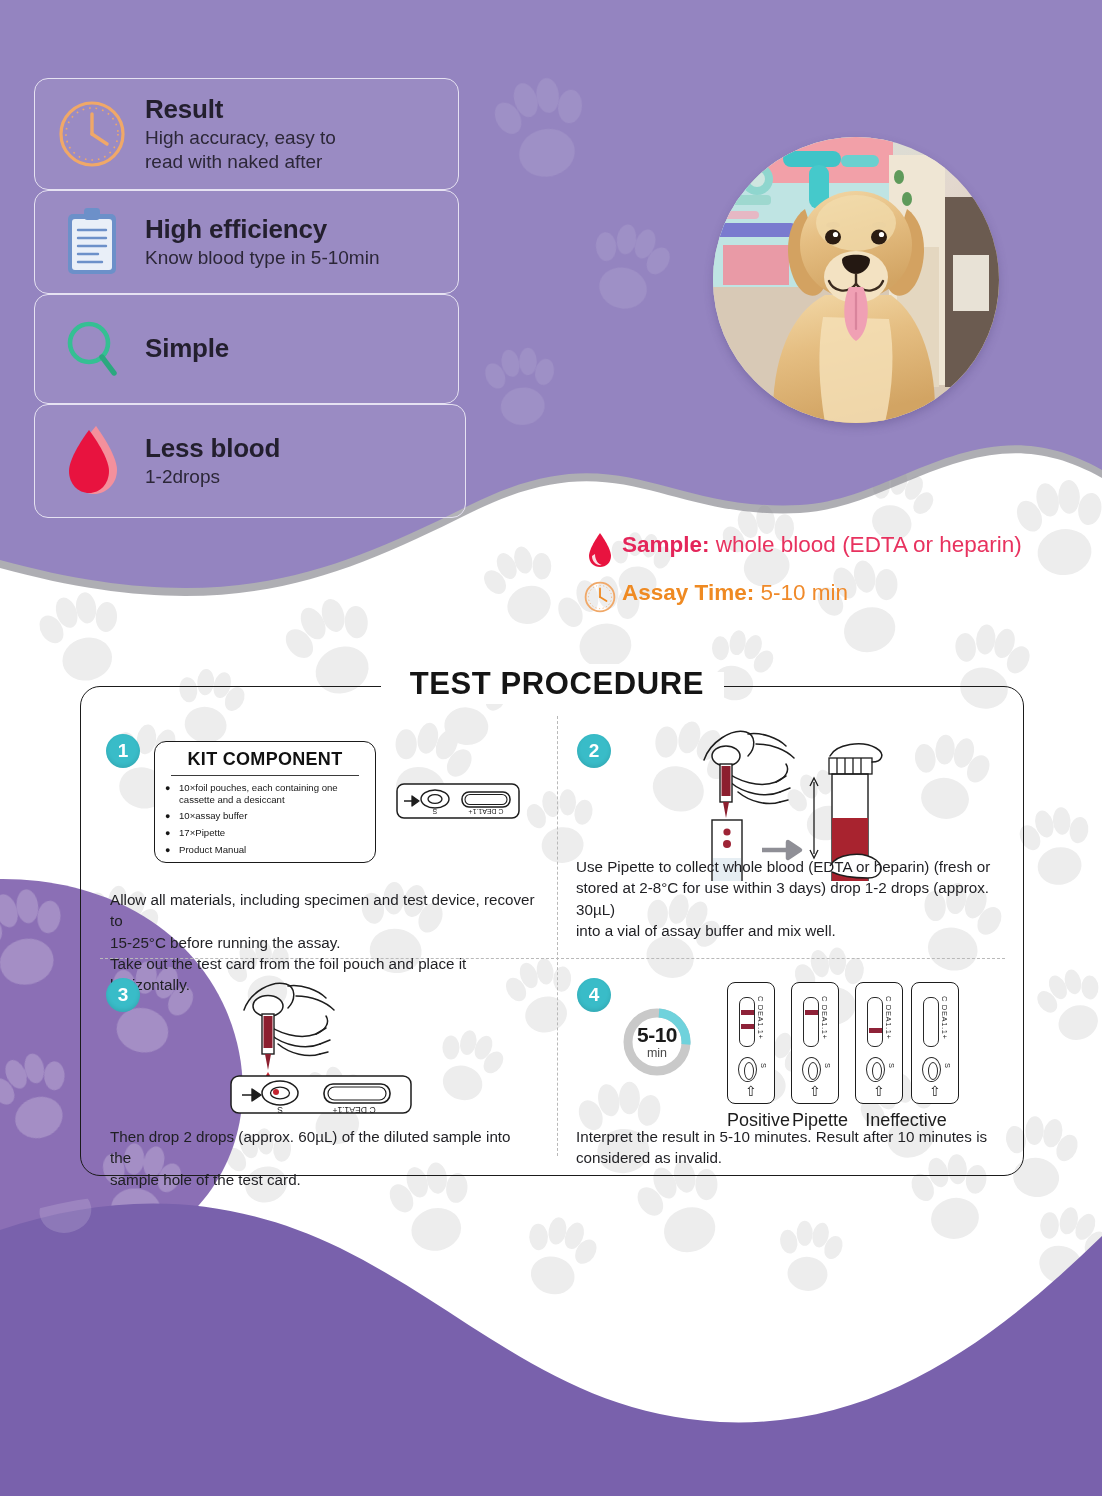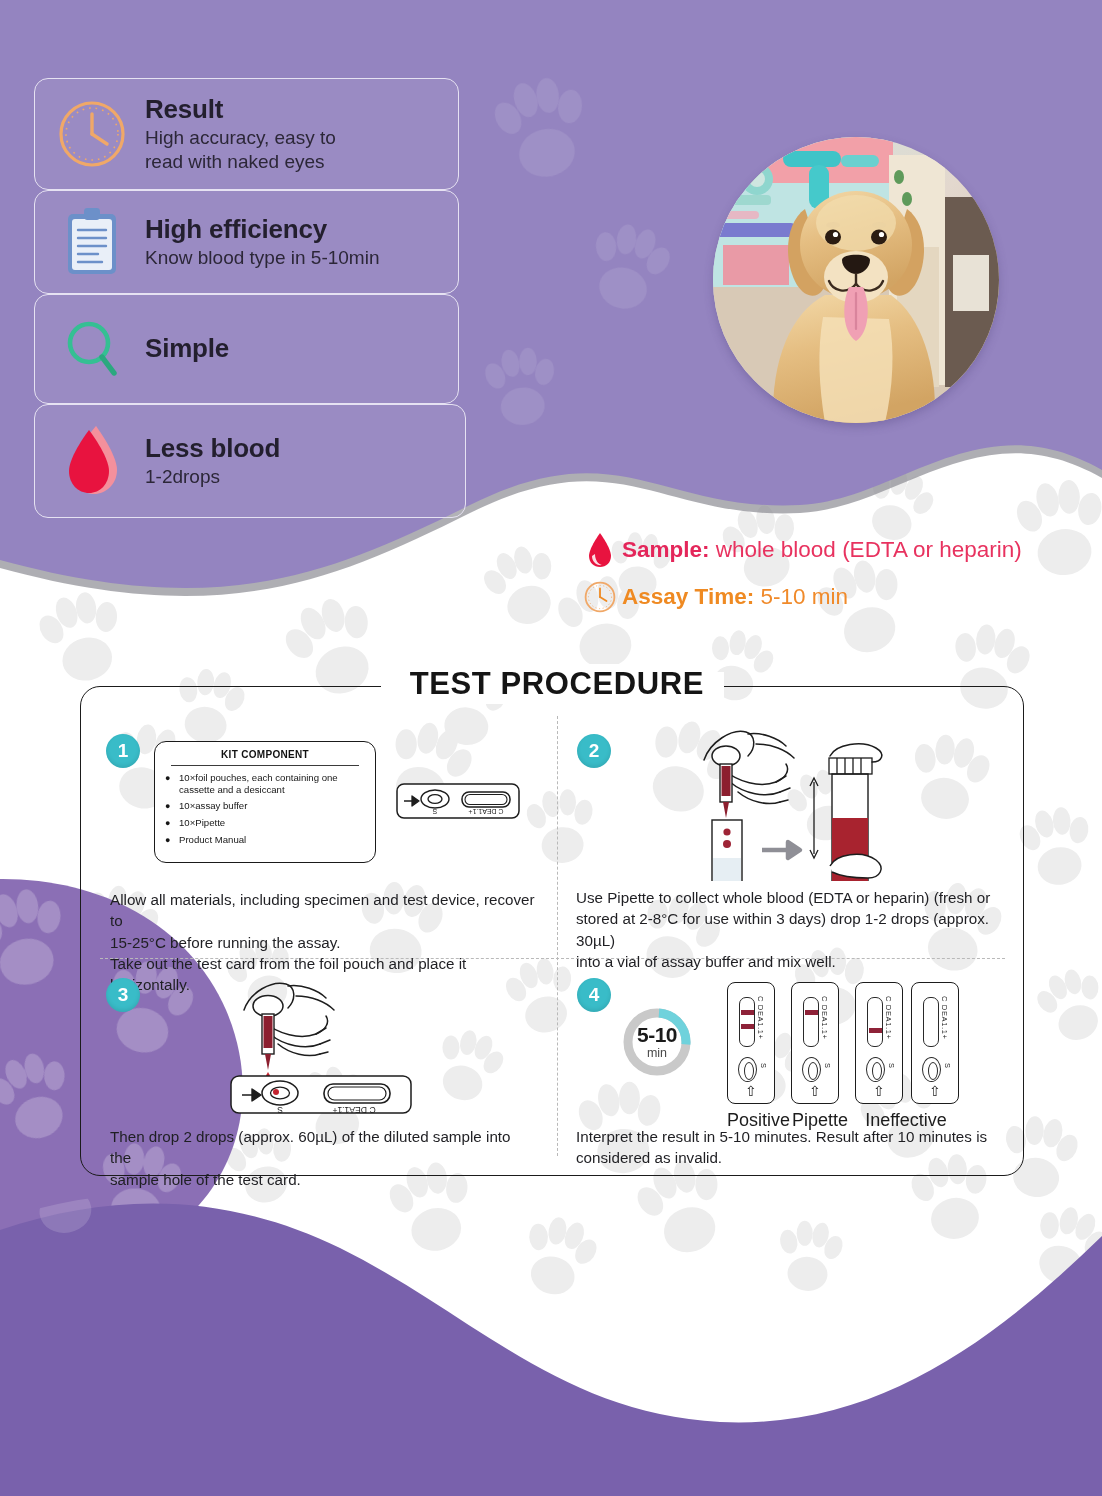--- a/index.html
+++ b/index.html
@@ -65,21 +65,21 @@
     box-shadow: 0 4px 10px rgba(70,55,110,0.28);
   }
   .dog-photo { position: absolute; inset: 0; }
 
   
   .spec-list {
     position: absolute;
     left: 578px; top: 532px;
     z-index: 6;
   }
-  .spec-row { display: flex; align-items: center; margin-bottom: 12px; }
+  .spec-row { display: flex; margin-bottom: 12px; }
   .spec-ico { width: 44px; min-width: 44px; display: flex; justify-content: center; }
   .spec-txt { font-size: 22.5px; }
   .spec-txt.sample { color: #e8325f; }
   .spec-txt.sample b { color: #e4265a; font-weight: bold; }
   .spec-txt.assay { color: #f08a2a; }
   .spec-txt.assay b { color: #ef8a22; font-weight: bold; }
 
   
   .proc-panel {
     position: absolute;
@@ -144,21 +144,21 @@
     position: absolute;
     left: 154px; top: 741px;
     width: 222px; height: 122px;
     border: 1.6px solid #1a1a1a;
     border-radius: 12px;
     background: #ffffff;
     padding: 7px 10px 6px 10px;
   }
   .kit-title {
     text-align: center;
-    font-size: 10px;
+    font-size: 18px;
     font-weight: bold;
     letter-spacing: 0.3px;
     color: #111;
     padding-bottom: 5px;
   }
   .kit-rule { border-bottom: 1.1px solid #3b3b3b; margin: 0 6px 6px 6px; }
   .kit-item {
     display: flex;
     font-size: 9.6px;
     color: #161616;
@@ -366,21 +366,21 @@
         <svg width="74" height="74" viewBox="0 0 74 74">
           <circle cx="37" cy="37" r="31" fill="none" stroke="#F0A868" stroke-width="3.2"></circle>
           <circle cx="37" cy="37" r="26" fill="none" stroke="#F0A868" stroke-width="1.6" stroke-dasharray="1.6 5"></circle>
           <line x1="37" y1="37" x2="37" y2="17" stroke="#F0A868" stroke-width="3.4" stroke-linecap="round"></line>
           <line x1="37" y1="37" x2="52" y2="47" stroke="#F0A868" stroke-width="3.4" stroke-linecap="round"></line>
         </svg>
       </div>
       <div class="f-text">
         <div class="f-title">Result</div>
         <div class="f-sub" style="white-space:pre-line">High accuracy, easy to
-read with naked eyes</div>
+read with naked after</div>
       </div>
     </div>
 
     <div class="feature-card c2">
       <div class="f-icon">
         <svg width="60" height="72" viewBox="0 0 60 72">
           <rect x="6" y="8" width="48" height="60" rx="5" fill="#6C90C9"></rect>
           <rect x="10" y="13" width="40" height="51" rx="3" fill="#E9EFF8"></rect>
           <rect x="22" y="2" width="16" height="12" rx="3.4" fill="#6C90C9"></rect>
           <g stroke="#6C90C9" stroke-width="2.4" stroke-linecap="round">
@@ -541,21 +541,21 @@
       <div class="kit-item">
         <span class="kit-bullet">●</span>
         <span>10×foil pouches, each containing one cassette and a desiccant</span>
       </div>
       <div class="kit-item">
         <span class="kit-bullet">●</span>
         <span>10×assay buffer</span>
       </div>
       <div class="kit-item">
         <span class="kit-bullet">●</span>
-        <span>10×Pipette</span>
+        <span>17×Pipette</span>
       </div>
       <div class="kit-item">
         <span class="kit-bullet">●</span>
         <span>Product Manual</span>
       </div>
     </div>
 
     <svg class="dev-svg" style="left:396px;top:783px;" width="124" height="36" viewBox="0 0 124 36">
       <rect x="1" y="1" width="122" height="34" rx="7" fill="#fff" stroke="#1d1d1d" stroke-width="1.5"></rect>
       <path d="M8 18 L16 18 M16 13 L16 23 L23 18 Z" fill="#1d1d1d" stroke="#1d1d1d" stroke-width="1.3" stroke-linejoin="round"></path>
@@ -612,21 +612,21 @@
       <path d="M140 30 C146 18 172 14 186 22 C196 28 192 36 182 36" fill="none" stroke="#1d1d1d" stroke-width="1.5" stroke-linecap="round"></path>
       <path d="M140 140 C146 128 172 124 186 134 C196 142 190 152 178 152 C164 152 150 150 142 146" fill="#fff" stroke="#1d1d1d" stroke-width="1.5"></path>
 
       <g stroke="#1d1d1d" stroke-width="1.3">
         <line x1="124" y1="56" x2="124" y2="128"></line>
         <path d="M120 60 L124 52 L128 60" fill="none"></path>
         <path d="M120 124 L124 132 L128 124" fill="none"></path>
       </g>
     </svg>
 
-    <div class="step-body" style="position:absolute;left:576px;top:887px;width:445px;white-space:pre-line;">Use Pipette to collect whole blood (EDTA or heparin) (fresh or
+    <div class="step-body" style="position:absolute;left:576px;top:856px;width:445px;white-space:pre-line;">Use Pipette to collect whole blood (EDTA or heparin) (fresh or
 stored at 2-8°C for use within 3 days) drop 1-2 drops (approx. 30µL)
 into a vial of assay buffer and mix well.</div>
   </div>
 
   <div class="step" style="left:0;top:0;width:100%;height:100%;">
     <div class="step-num" style="left:106px;top:978px;">3</div>
 
     <svg class="dev-svg" style="left:230px;top:980px;" width="200" height="135" viewBox="0 0 200 135">
 
       <g fill="none" stroke="#1d1d1d" stroke-width="1.5" stroke-linecap="round">

